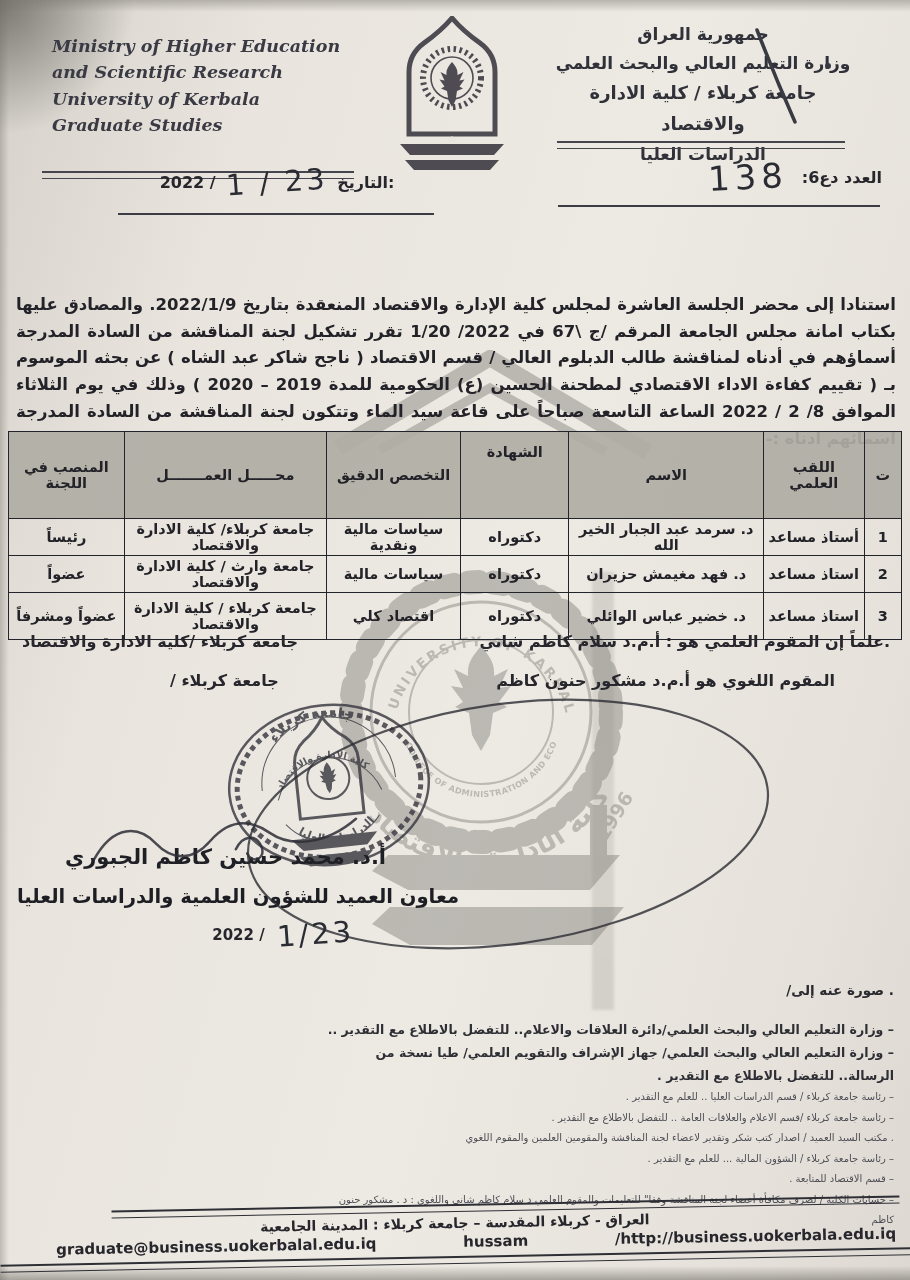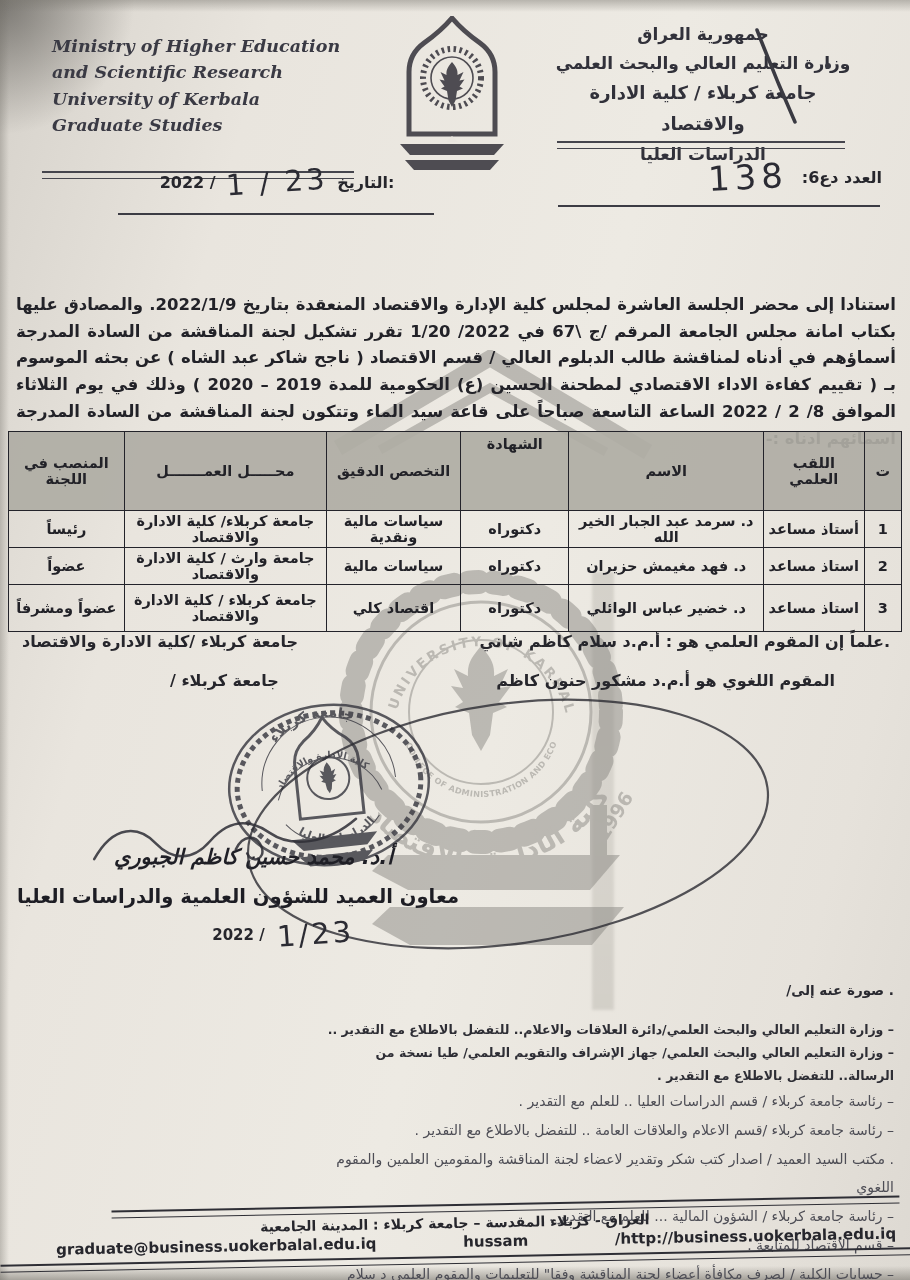--- a/index.html
+++ b/index.html
@@ -32,46 +32,46 @@
   .hand.small{font-size:29px;letter-spacing:3px;transform:rotate(-4deg);}
 
   .doc-title{position:absolute;left:0;right:40px;top:236px;text-align:center;font-size:27px;font-weight:800;color:#1e1e25;direction:rtl;}
 
   .body-par{position:absolute;left:16px;right:14px;top:292px;direction:rtl;text-align:justify;text-align-last:right;font-size:16.5px;font-weight:700;line-height:1.62;color:#222228;z-index:3;}
 
   
   table.cmt{position:absolute;left:8px;top:431px;width:894px;border-collapse:collapse;direction:rtl;z-index:3;}
   .cmt th,.cmt td{border:1.6px solid #23232a;font-weight:700;text-align:center;padding:2px 4px;font-size:14.5px;color:#222228;}
   .cmt th{background:rgba(175,172,164,.92);height:72px;}
-  .cmt th.vtop{vertical-align:top;padding-top:4px;}
+  .cmt th.vtop{vertical-align:top;padding-top:12px;}
   .cmt td{background:transparent;}
   .cmt tr.r0 td{height:32px;}
   .cmt tr.r1 td{height:24px;}
   .cmt tr.r2 td{height:42px;}
   .c0{width:30px;}.c1{width:96px;}.c2{width:200px;}.c3{width:104px;}.c4{width:132px;}.c5{width:206px;}.c6{width:112px;}
 
   .evals{position:absolute;left:22px;right:20px;top:632px;direction:rtl;font-weight:700;font-size:16px;z-index:3;color:#26262c;}
   .ev-row{display:flex;justify-content:space-between;margin-bottom:20px;}
   .ev-row.second{padding-right:55px;padding-left:148px;}
 
   
   .wm{position:absolute;left:268px;top:350px;z-index:1;opacity:.5;}
   .ovalstamp{position:absolute;left:222px;top:698px;z-index:4;opacity:.83;}
   .penellipse{position:absolute;left:228px;top:672px;z-index:5;opacity:.8;}
   .scribble{position:absolute;left:85px;top:810px;z-index:5;transform:rotate(-4deg);opacity:.85;}
   .slashmark{position:absolute;left:735px;top:22px;z-index:5;}
 
-  .sig-name{position:absolute;left:58px;top:845px;width:335px;text-align:right;font-size:21px;font-weight:800;color:#1f1f26;z-index:4;direction:rtl;font-style:italic;}
+  .sig-name{position:absolute;left:58px;top:845px;width:335px;text-align:center;font-size:21px;font-weight:800;color:#1f1f26;z-index:4;direction:rtl;}
   .sig-pos{position:absolute;left:12px;top:885px;width:452px;text-align:center;font-size:19.5px;font-weight:800;color:#1d1d24;z-index:4;direction:rtl;}
   .sig-date{position:absolute;left:168px;top:920px;width:230px;display:flex;direction:ltr;gap:12px;align-items:center;justify-content:center;font-weight:700;font-size:15px;z-index:4;}
 
   .dist{position:absolute;right:16px;top:982px;width:578px;direction:rtl;text-align:right;z-index:3;}
   .dist-title{font-size:13.5px;font-weight:700;margin-bottom:20px;color:#2a2a31;}
   .dist-item{font-size:12.5px;font-weight:700;color:#2e2e35;line-height:1.85;}
-  .di2,.di3,.di4,.di5,.di6,.di7{font-weight:400;color:#4d4d55;font-size:14px;line-height:2.05;}
+  .di2,.di3,.di4,.di5,.di6,.di7{font-weight:400;color:#4d4d55;font-size:10px;line-height:2.05;}
 
   .footer{position:absolute;left:0;top:1204px;width:910px;transform:rotate(-1.1deg);z-index:3;}
   .ft-top{margin-left:112px;width:788px;height:5px;border-top:2px solid #2e2e35;border-bottom:1px solid #2e2e35;}
   .ft-addr{text-align:center;direction:rtl;font-weight:700;font-size:14px;margin-top:3px;color:#26262c;}
   .ft-row{display:flex;justify-content:space-between;align-items:center;padding:2px 14px 0 56px;font-weight:700;font-size:15px;color:#26262c;}
   .ft-bottom{margin-top:5px;width:100%;height:5px;border-top:2px solid #2e2e35;border-bottom:1px solid #2e2e35;}
 </style>
 </head>
 <body>
 

